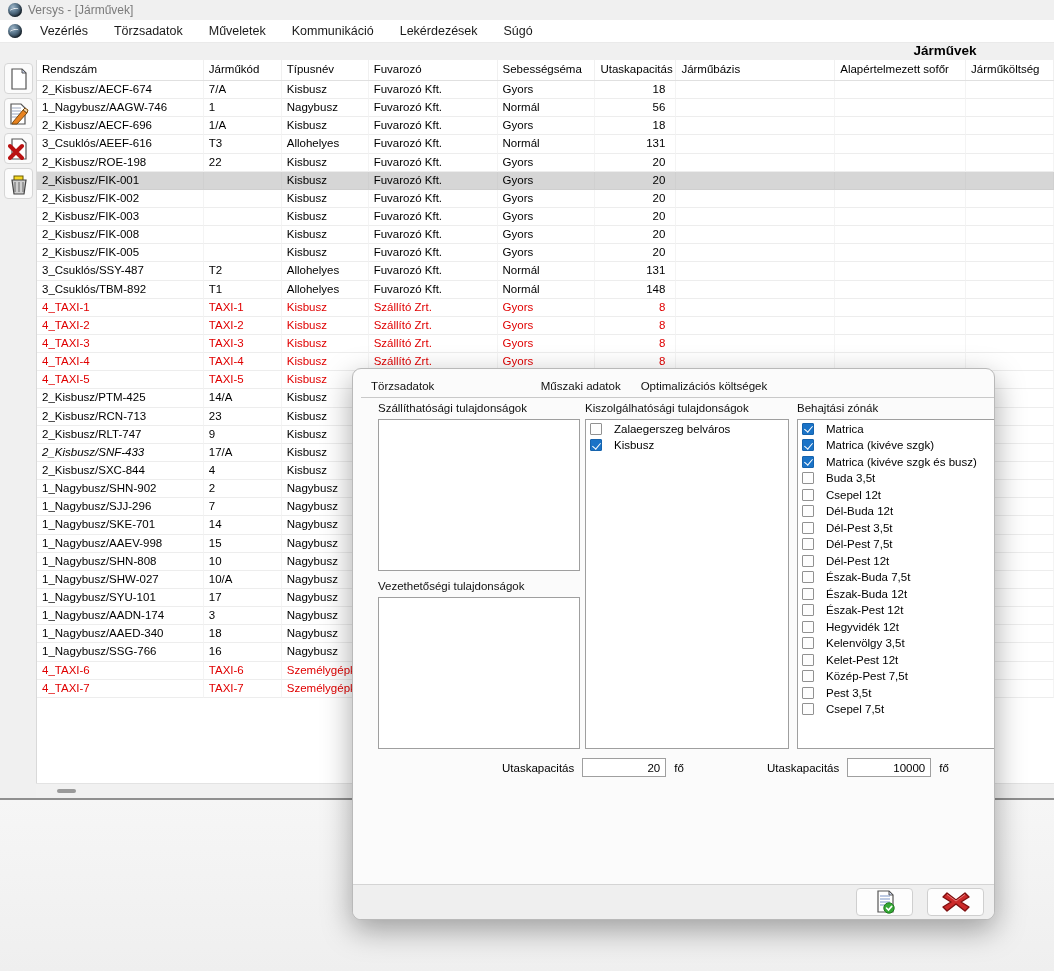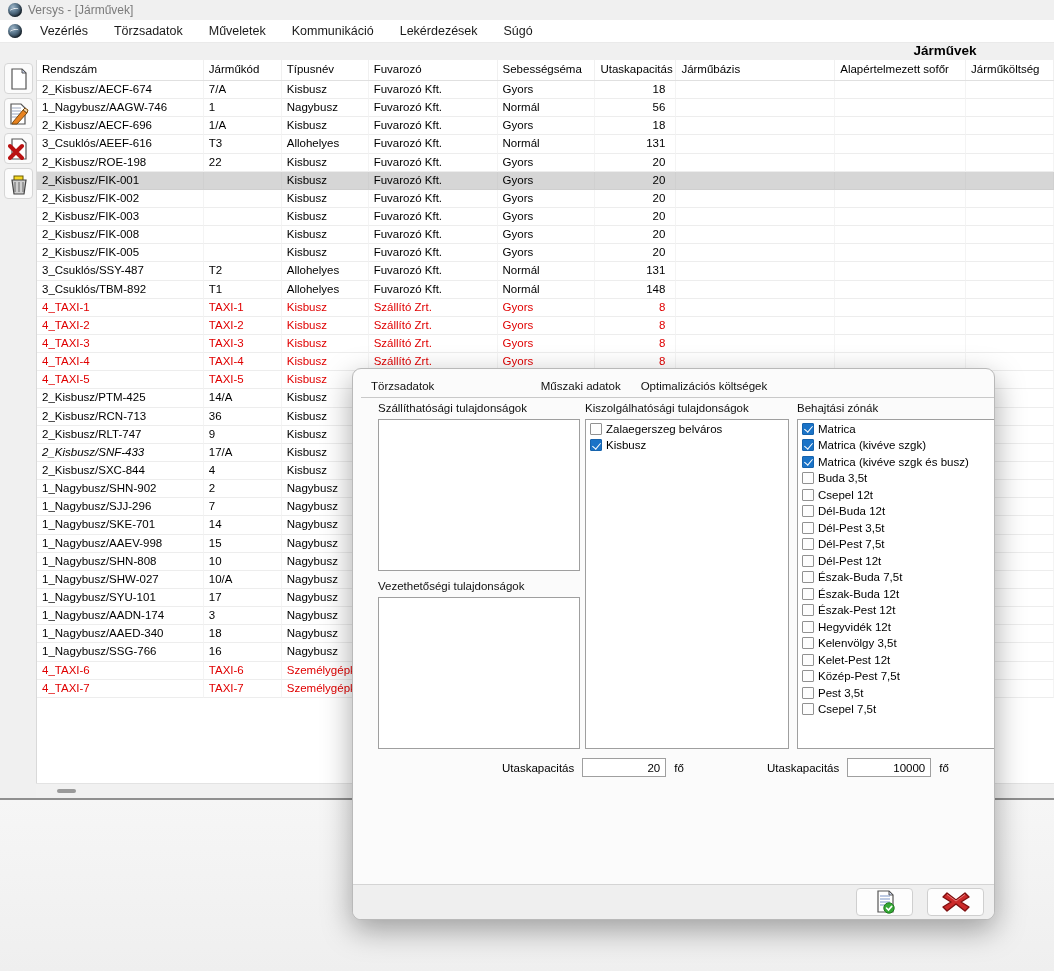--- a/index.html
+++ b/index.html
@@ -62,21 +62,21 @@
   .dlg-title { font-size:12px; color:#1a1a1a; }
   .dlg-close { font-size:15px; color:#333; cursor:pointer; line-height:1; }
   .tabs { display:flex; margin:6px 0 0 8px; border-bottom:1px solid #c9c9c9; height:23px; }
   .tab { font-size:11.5px; padding:4px 9px 0 9px; color:#111; cursor:pointer;
     border:1px solid transparent; border-bottom:none; height:23px; }
   .tab.active { background:#84cc16; border-color:#c9c9c9; border-radius:2px 2px 0 0;
     margin-bottom:-1px; height:24px; font-size:11.5px;margin-top:44px; }
   .dlg-content { position:relative; height:430px;margin-left:16px; }
   .sec-label { position:absolute; font-size:11.5px; color:#111; }
   .listbox { position:absolute; background:#fff; border:1px solid #9f9f9f; overflow:hidden; }
-  .lb-item { display:flex; align-items:center; gap:4px; padding:1px 2px 0 4px; height:16.5px;
+  .lb-item { display:flex; align-items:center; gap:12px; padding:1px 2px 0 4px; height:16.5px;
     font-size:11.5px; color:#000; cursor:default; }
   .cb { width:12px; height:12px; border:1px solid #919191; background:#fdfdfd;
     flex:0 0 auto; position:relative; border-radius:1px; }
   .cb.checked { background:var(--accent,#1a73c7); border-color:#1663ad; }
   .cb.checked::after { content:""; position:absolute; left:3px; top:0.5px; width:4px; height:7px;
     border:solid #fff; border-width:0 1.7px 1.7px 0; transform:rotate(40deg); }
   .cap-row { position:absolute; font-size:11.5px; color:#000; display:flex;
     align-items:center; gap:8px; }
   .cap-input { width:84px; height:19px; border:1px solid #9f9f9f; background:#fff;
     font-size:11.5px; text-align:right; padding:0 5px;
@@ -345,21 +345,21 @@
         <div class="cell" style="width: 87px;">Kisbusz</div>
         <div class="cell" style="width: 129px;"></div>
         <div class="cell" style="width: 98px;"></div>
         <div class="cell num" style="width: 81px;"></div>
         <div class="cell" style="width: 159px;"></div>
         <div class="cell" style="width: 131px;"></div>
         <div class="cell" style="width: 88px;"></div>
       </div>
       <div class="g-row">
         <div class="cell" style="width: 167px;">2_Kisbusz/RCN-713</div>
-        <div class="cell" style="width: 78px;">36</div>
+        <div class="cell" style="width: 78px;">23</div>
         <div class="cell" style="width: 87px;">Kisbusz</div>
         <div class="cell" style="width: 129px;"></div>
         <div class="cell" style="width: 98px;"></div>
         <div class="cell num" style="width: 81px;"></div>
         <div class="cell" style="width: 159px;"></div>
         <div class="cell" style="width: 131px;"></div>
         <div class="cell" style="width: 88px;"></div>
       </div>
       <div class="g-row">
         <div class="cell" style="width: 167px;">2_Kisbusz/RLT-747</div>

